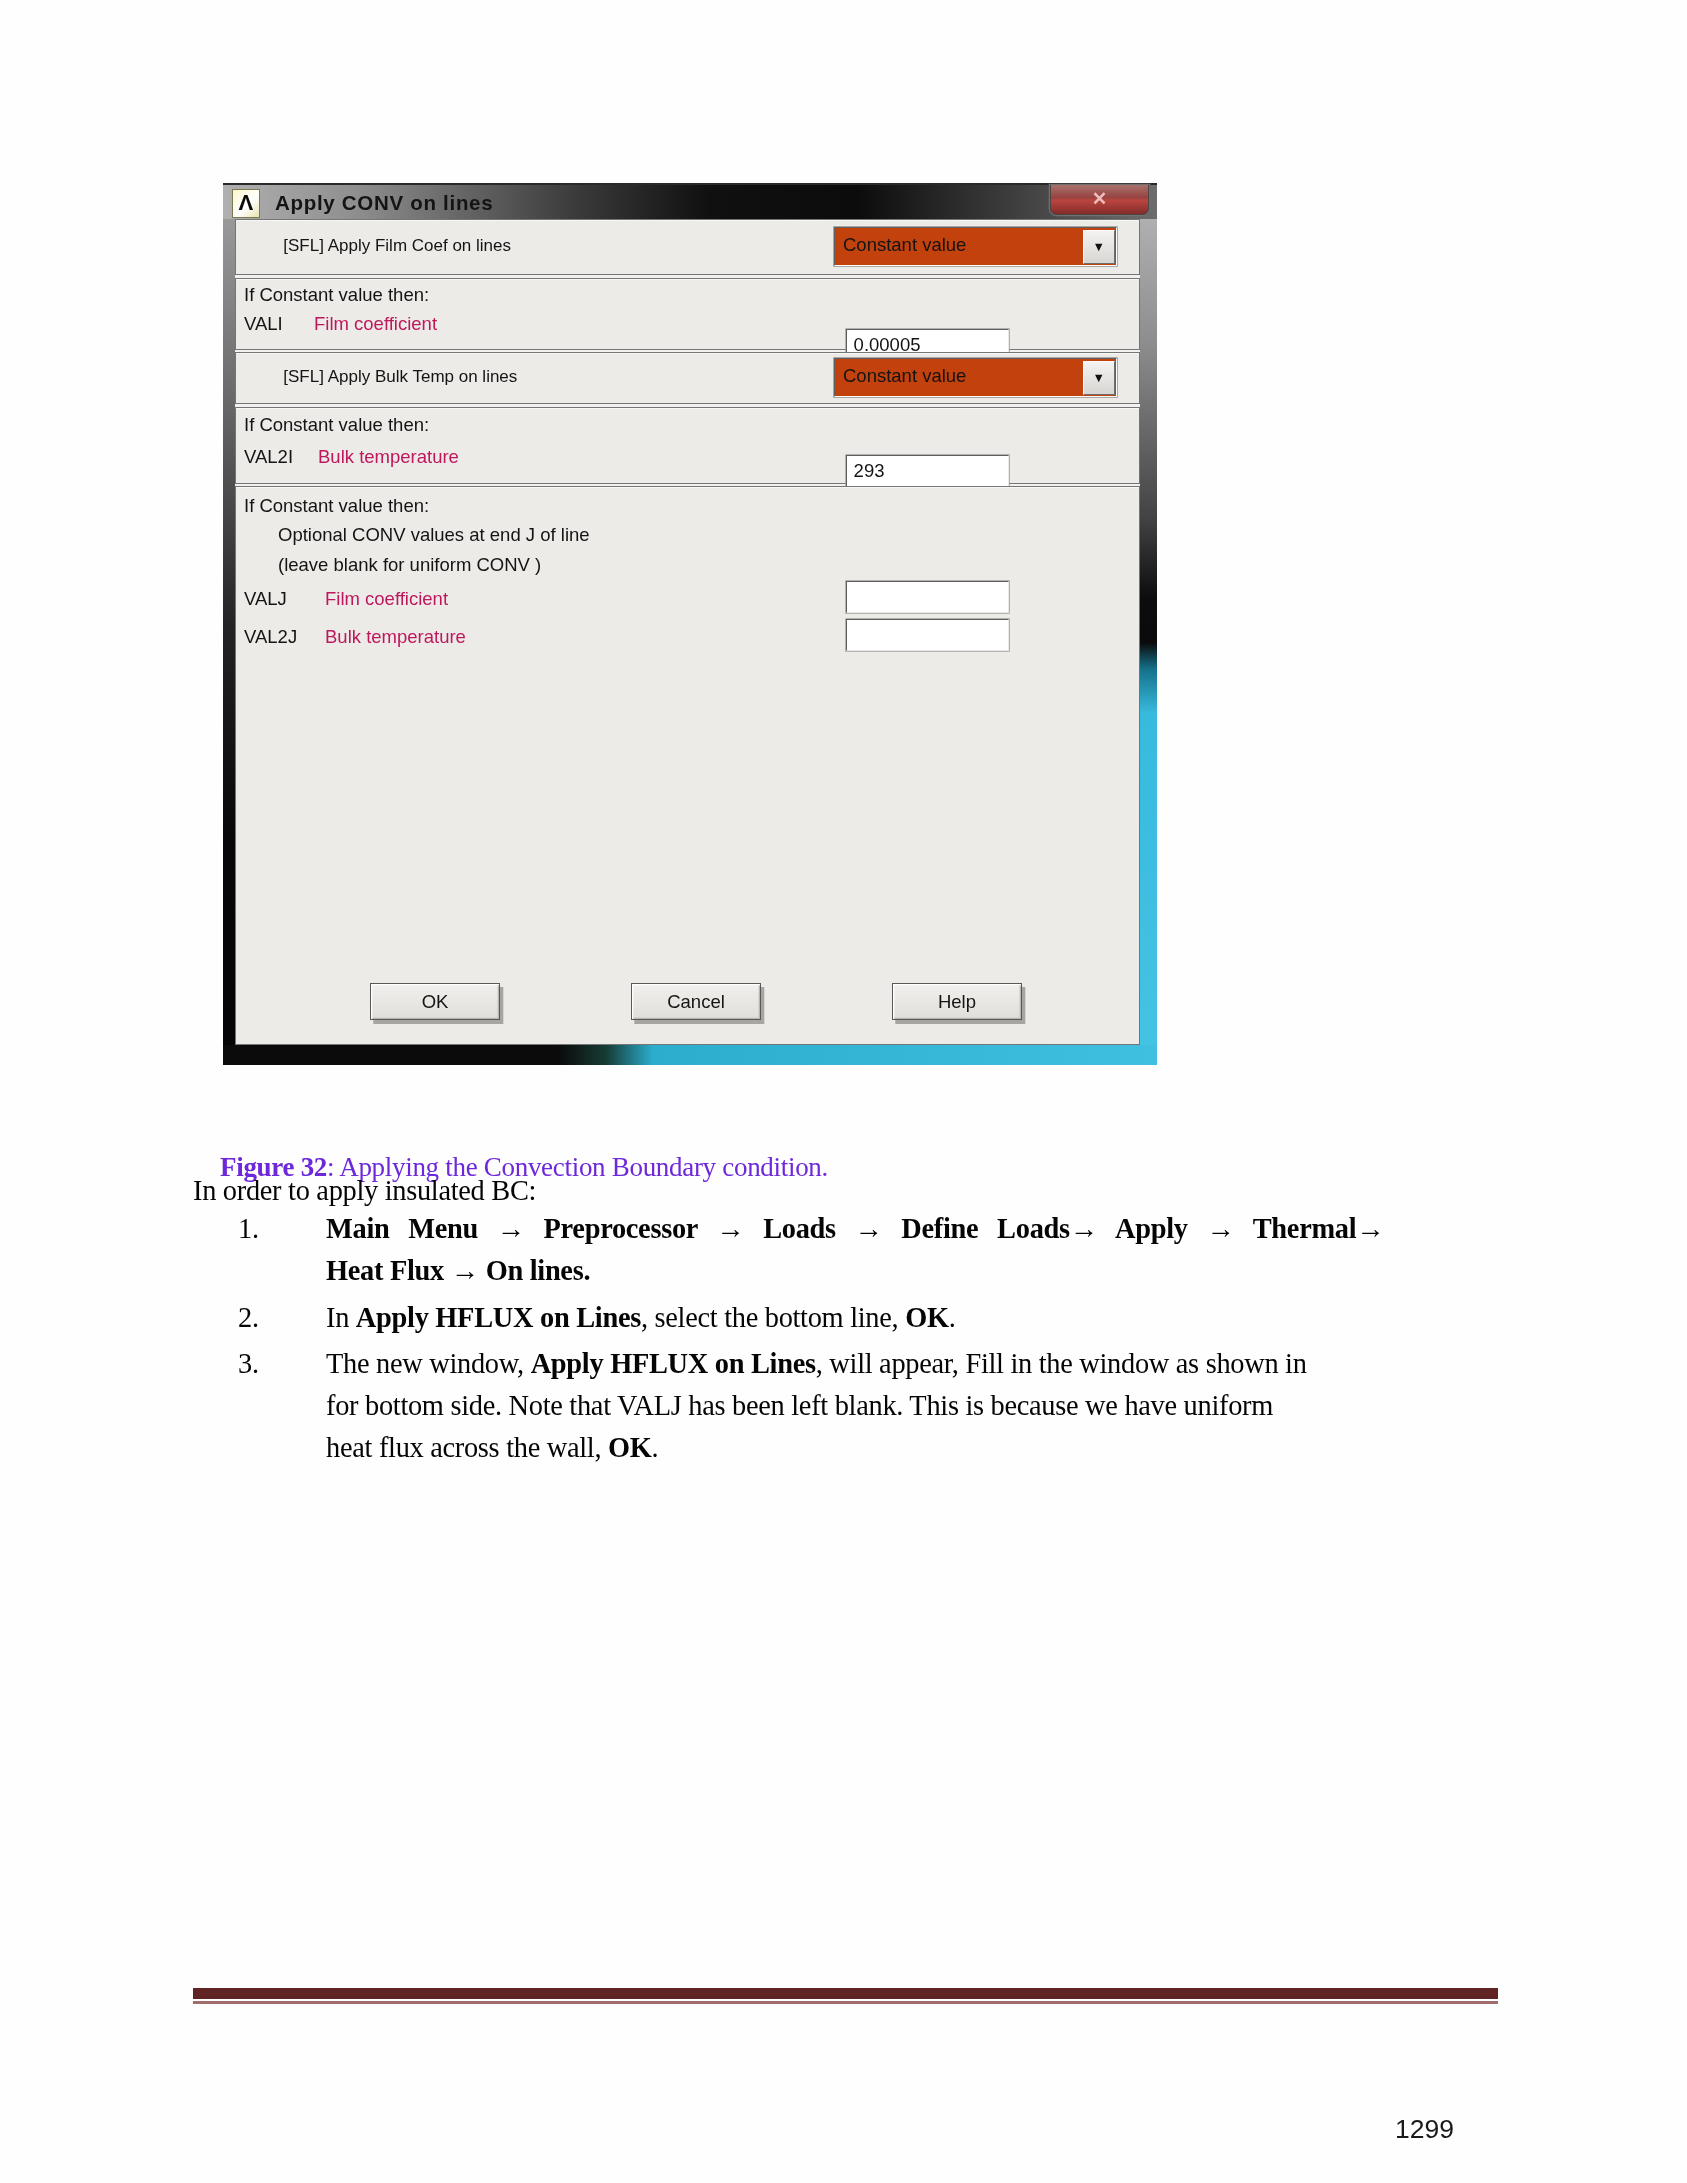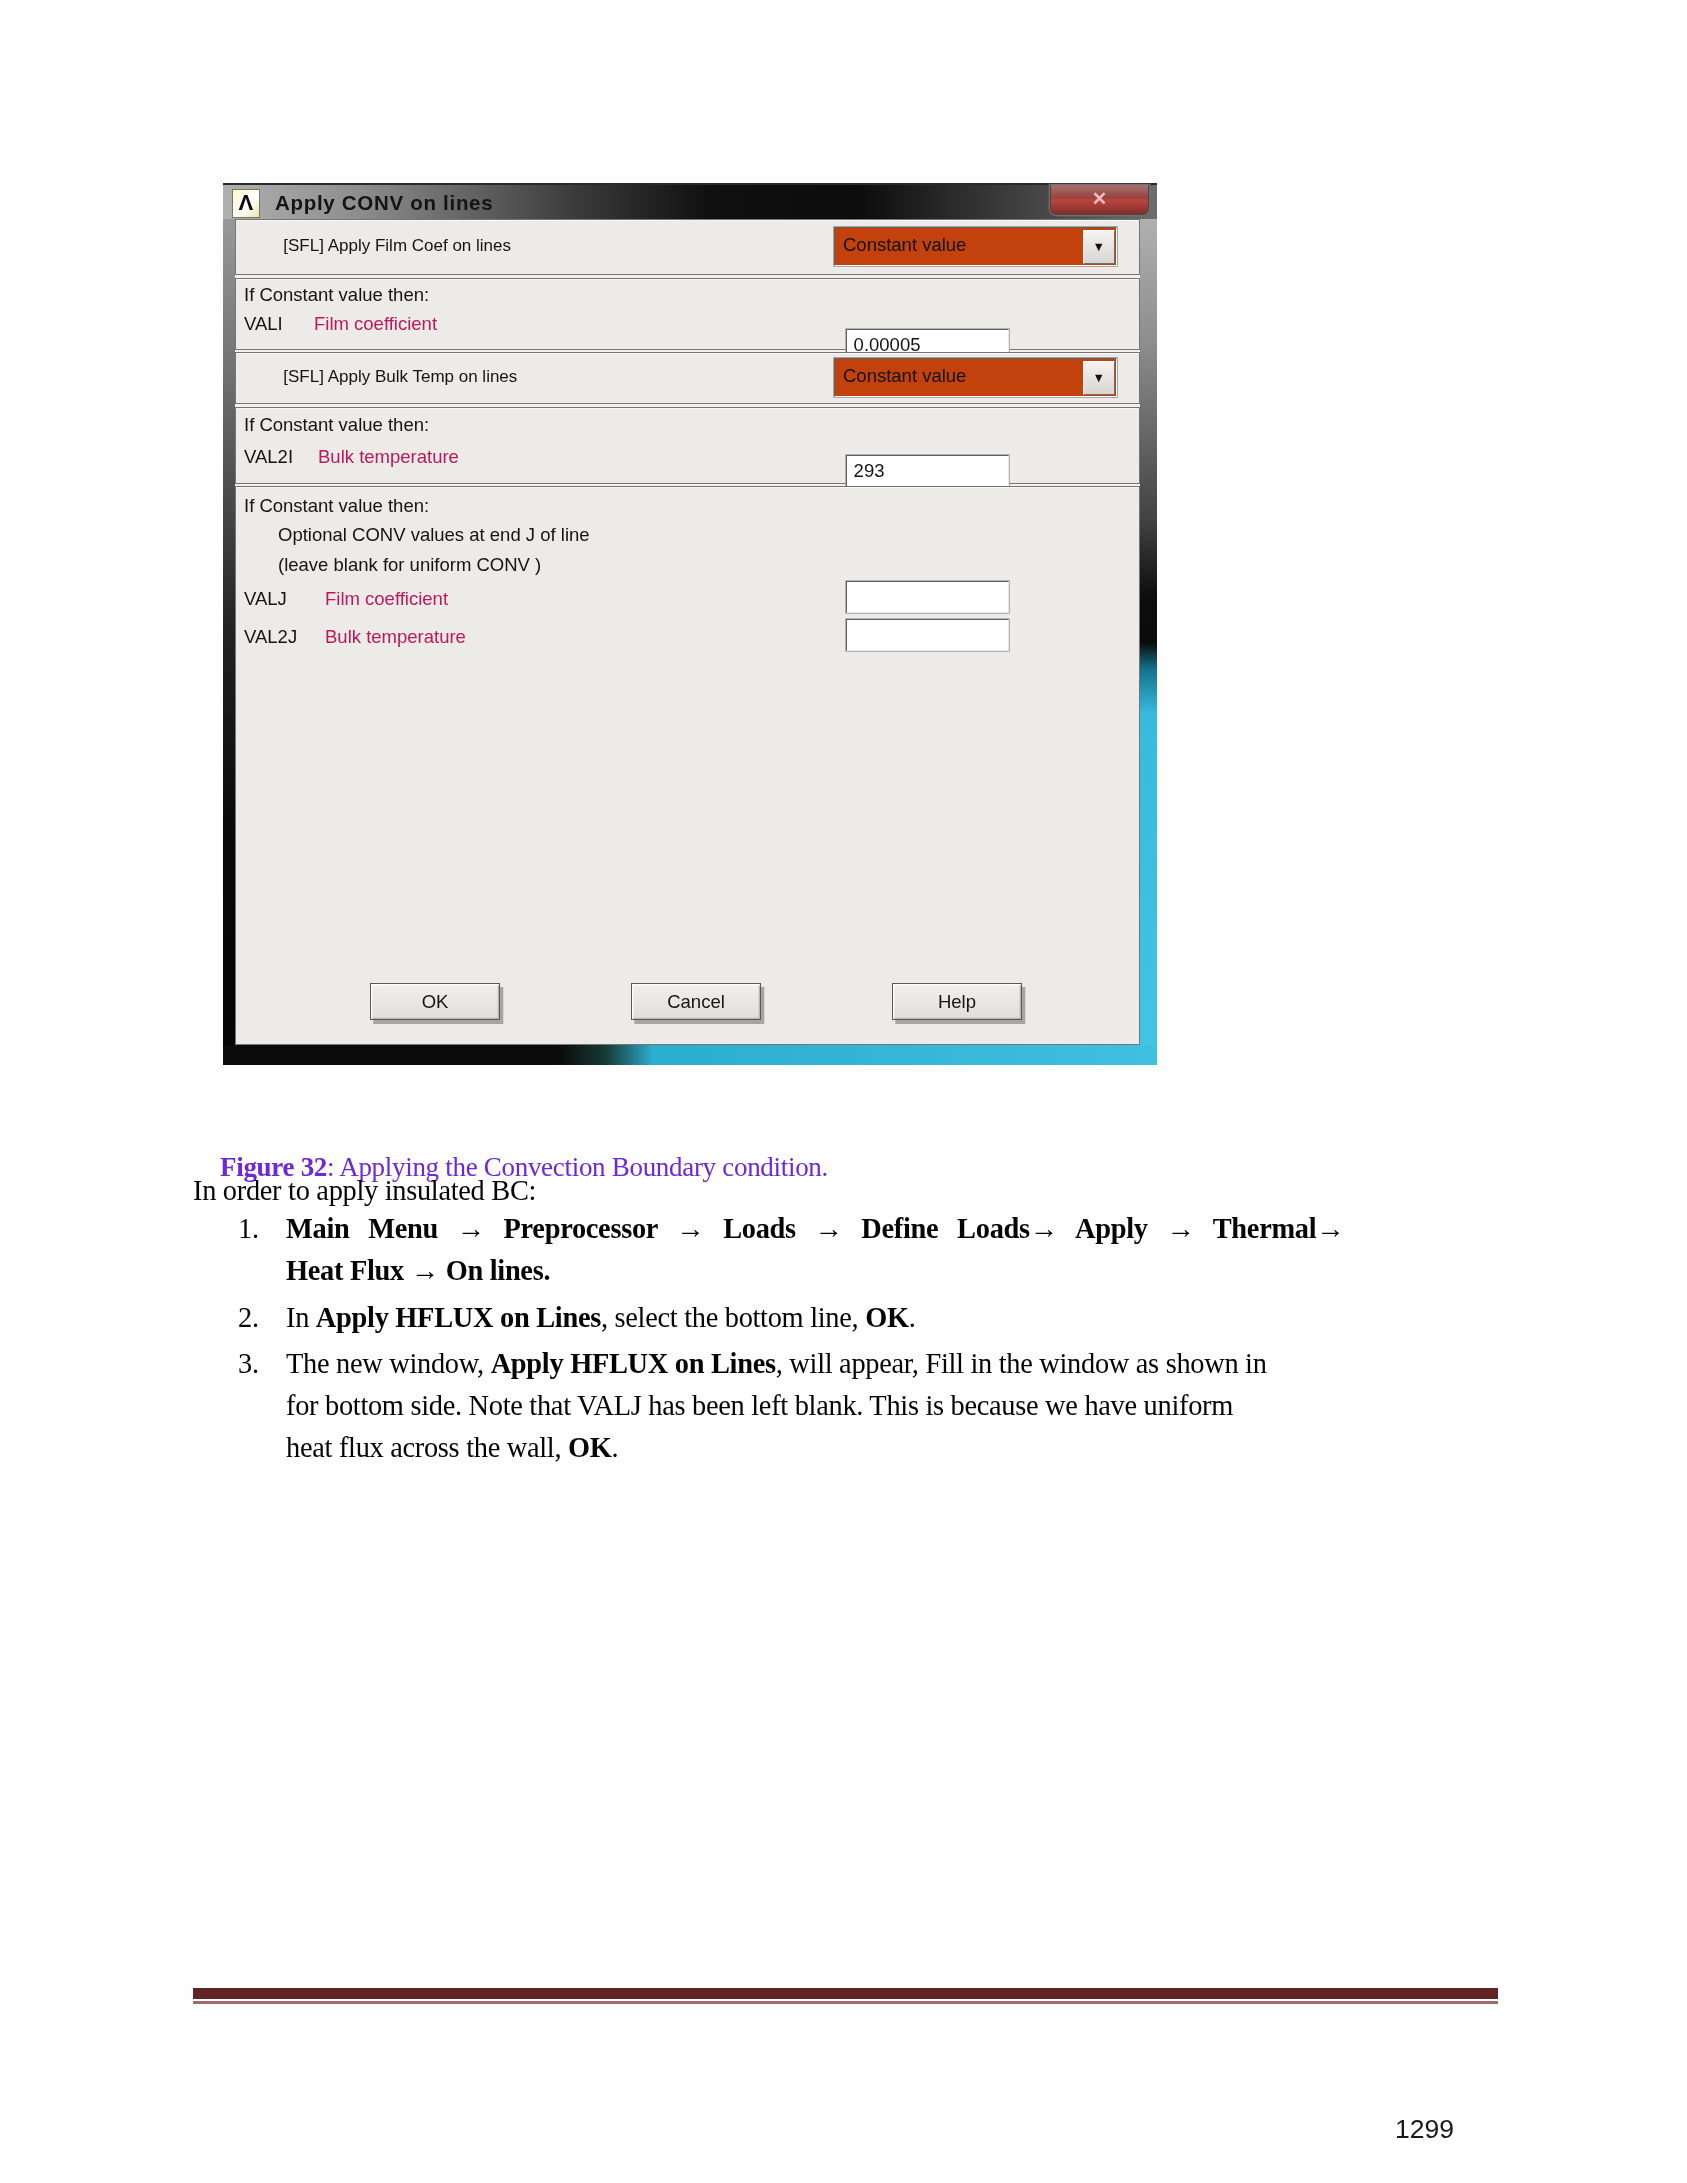--- a/index.html
+++ b/index.html
@@ -120,21 +120,21 @@
     position:absolute; left:193px; top:1147px; width:1257px;
     font-family:"Liberation Serif", serif; font-size:28.4px; color:#050505; letter-spacing:-0.3px;
   }
   .instruction-list {
     position:absolute; left:193px; top:1208px; width:1297px;
     list-style:none; margin:0; padding:0;
     font-family:"Liberation Serif", serif; font-size:28.4px; color:#050505; letter-spacing:-0.3px;
   }
   .instruction-list li { display:flex; margin-bottom:4.6px; }
   .instruction-list .num { width:48px; margin-left:45px; flex:none; line-height:42px; }
-  .instruction-list .li-text { flex:1; }
+  .instruction-list .li-text { flex:1;margin-left:40px; }
   .instruction-list .line { line-height:42px; }
   .instruction-list .b, .instruction-list li:first-child .line { font-weight:bold; }
   .instruction-list li:first-child .line:first-child { word-spacing:0.42em; }
 
   .divider { position:absolute; left:193px; top:1988px; width:1305px; }
   .divider .thick { height:11.2px; }
   .divider .gap { height:2px; background:#fff; }
   .divider .thin { height:3.3px; }
 
   .page-number {

